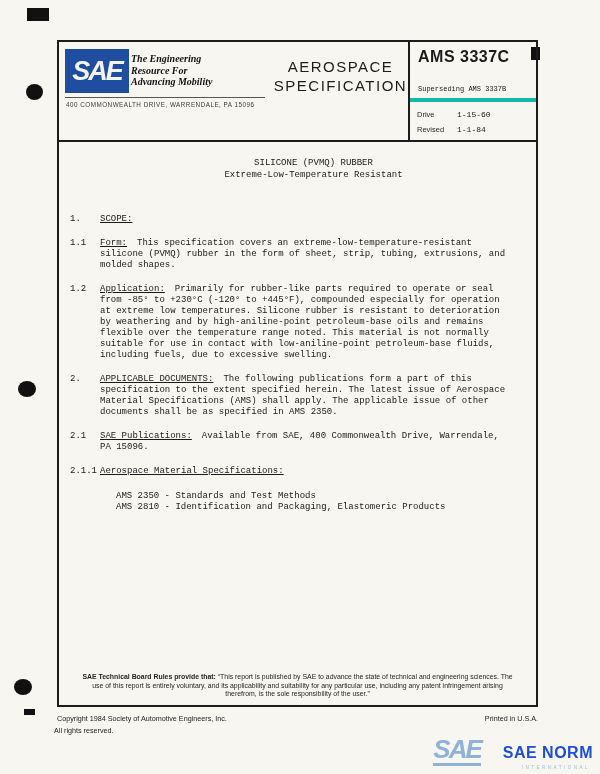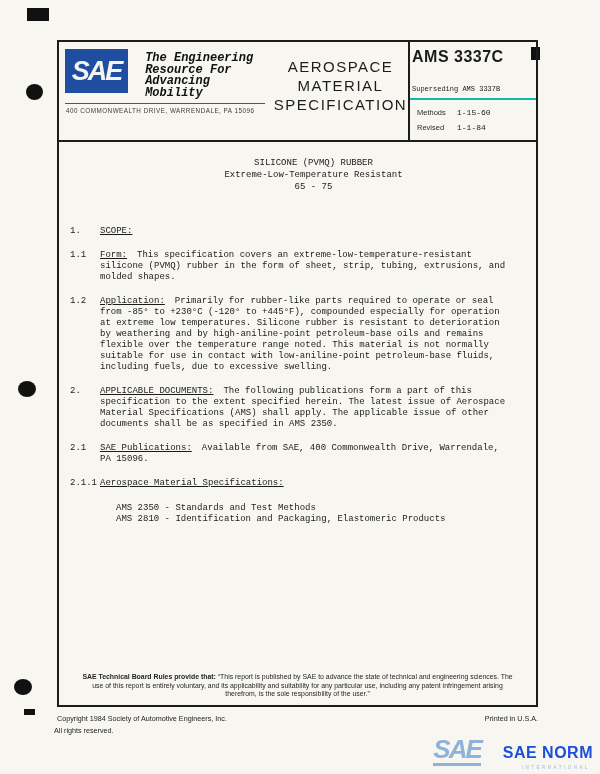--- a/index.html
+++ b/index.html
@@ -24,36 +24,36 @@
   .header { height:100px; border-bottom:2px solid #1c1c1c; display:flex; }
   .logo-cell { width:214px; padding:7px 0 0 6px; }
   .logo-row { display:flex; }
   .sae-logo {
     width:64px; height:44px; background:#1f4da0; color:#f4f4ee;
     font-family:"Liberation Sans",sans-serif; font-weight:bold; font-style:italic;
     font-size:27px; letter-spacing:-2px;
     display:flex; align-items:center; justify-content:center;
   }
   .tagline {
-    margin-left:17px; padding-top:4px;
-    font-family:Liberation Mono, monospace; font-style:italic; font-weight:bold;
-    font-size:12px; line-height:11.5px; color:#111;
+    margin-left:2px; padding-top:4px;
+    font-family:Liberation Serif, serif; font-style:italic; font-weight:bold;
+    font-size:10px; line-height:11.5px; color:#111;
   }
   .logo-rule { width:200px; border-top:1px solid #555; margin-top:4px; }
   .address {
     font-family:"Liberation Sans",sans-serif; font-size:6.3px; letter-spacing:0.5px;
     color:#3c3c3c; margin-top:3px; padding-left:1px; white-space:nowrap;
   }
   .center-cell {
     flex:1; text-align:center; padding-top:15px;
     font-family:"Liberation Sans",sans-serif; font-size:15px;
     letter-spacing:1.5px; line-height:19px; color:#1d1d1d;
   }
   .spec-cell { width:128px; border-left:2px solid #1c1c1c; font-family:"Liberation Sans",sans-serif; }
-  .spec-top { padding:6px 7px 5px 2px; border-bottom:2px solid #14b8a6; }
+  .spec-top { padding:6px 7px 5px 8px; border-bottom:4px solid #14b8a6; }
   .spec-num { font-weight:bold; font-size:16px; letter-spacing:0.5px; white-space:nowrap; }
   .superseding { font-family:"Liberation Mono",monospace; font-size:7px; margin-top:19px; white-space:nowrap; }
   .spec-dates { padding:8px 7px; }
   .date-row { display:flex; margin-bottom:6px; }
   .date-label { width:40px; font-size:7.5px; color:#2a2a2a; }
   .date-value { font-family:"Liberation Mono",monospace; font-size:8px; }
 
   
   .title-block { text-align:center; margin-top:15px; font-size:9px; line-height:12px;margin-left:32px; }
 
@@ -123,46 +123,44 @@
             <div>Resource For</div>
             <div>Advancing Mobility</div>
           </div>
         </div>
         <div class="logo-rule"></div>
         <div class="address">400 COMMONWEALTH DRIVE, WARRENDALE, PA 15096</div>
       </div>
 
       <div class="center-cell">
         <div>AEROSPACE</div>
-        <div>MATERIAL</div>
         <div>SPECIFICATION</div>
       </div>
 
       <div class="spec-cell">
         <div class="spec-top">
           <div class="spec-num">AMS 3337C</div>
           <div class="superseding">Superseding AMS 3337B</div>
         </div>
         <div class="spec-dates">
           <div class="date-row">
-            <span class="date-label">Methods</span>
+            <span class="date-label">Drive</span>
             <span class="date-value">1-15-60</span>
           </div>
           <div class="date-row">
             <span class="date-label">Revised</span>
             <span class="date-value">1-1-84</span>
           </div>
         </div>
       </div>
     </div>
 
     <div class="title-block">
       <div>SILICONE (PVMQ) RUBBER</div>
       <div>Extreme-Low-Temperature Resistant</div>
-      <div>65 - 75</div>
     </div>
 
     <div class="body-text">
 
       <div class="para">
         <span class="pnum">1.</span>
         <span class="phead">SCOPE:</span><span></span>
       </div>
 
       <div class="para">

